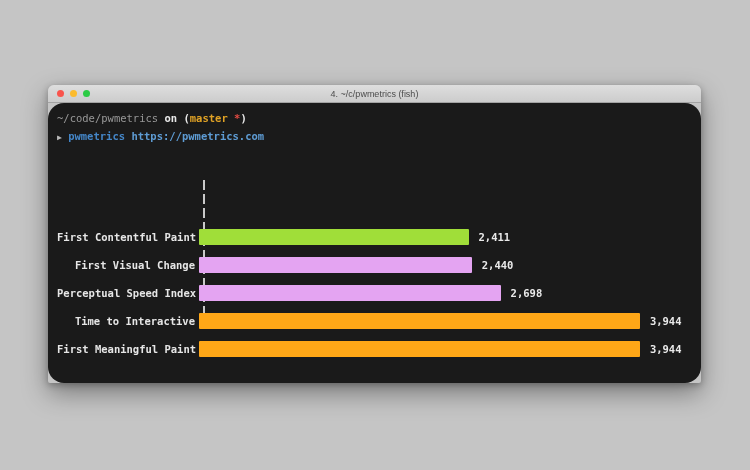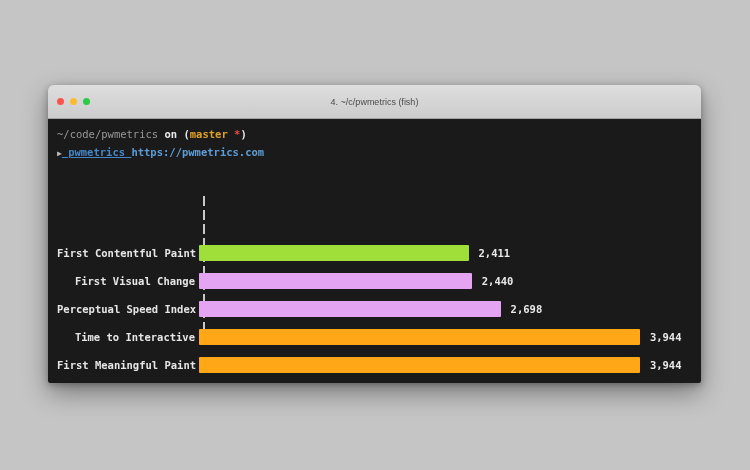--- a/index.html
+++ b/index.html
@@ -9,21 +9,21 @@
     position:relative;
     font-family:"DejaVu Sans Mono","Liberation Mono",monospace;
   }
   .window {
     position:absolute; left:48px; top:85px; width:653px; height:298px;
     border-radius:6px 6px 2px 2px;
     box-shadow:0 10px 26px rgba(0,0,0,0.38), 0 2px 7px rgba(0,0,0,0.28);
     overflow:hidden;
   }
   .titlebar {
-    height:34px;
+    height:18px;
     background:linear-gradient(#dedede,#cccccc);
     border-bottom:1px solid #a3a3a3;
     position:relative;
     display:flex; align-items:center; justify-content:center;
   }
   .traffic { position:absolute; left:9px; top:0; height:100%; display:flex; align-items:center; gap:6px; }
   .light { width:7px; height:7px; border-radius:50%; border:none; padding:0; cursor:default; }
   .light.red    { background:#f9544c; }
   .light.yellow { background:#fcbb2d; }
   .light.green  { background:#2ccb45; }
@@ -32,29 +32,30 @@
     font-size:9px; color:#4c4c4c;
   }
   .term {
     position:relative;
     height:280px;
     background:#1a1a1a;
     color:#e9e9e9;
     font-size:10.5px;
     font-weight:bold;
     white-space:pre;
+    border-radius:16px;
   }
   .line1 { position:absolute; left:9px; top:9px; }
   .line2 { position:absolute; left:9px; top:27px; }
   .c-path   { color:#989898; font-weight:normal; }
   .c-white  { color:#e9e9e9; }
   .c-branch { color:#e0a225; }
   .c-star   { color:#e34b43; }
   .c-caret  { color:#b9b9b9; font-size:8px; }
-  .c-cmd    { color:#4486c8;text-decoration:underline; }
+  .c-cmd    { color:#4486c8; }
   .c-url    { color:#5e9cd4; }
 
   .chart { position:absolute; left:9px; top:60px; right:6px; }
   .chart-rows { position:relative; }
   .v-axis {
     position:absolute; left:146px; top:-7px; height:147px; width:2px;
     background:repeating-linear-gradient(to bottom,#c9c9c9 0 10px,transparent 10px 14px);
   }
   .chart-row { height:28px; display:flex; align-items:center; }
   .chart-label { width:138px; text-align:right; color:#e6e6e6; flex:none; }

